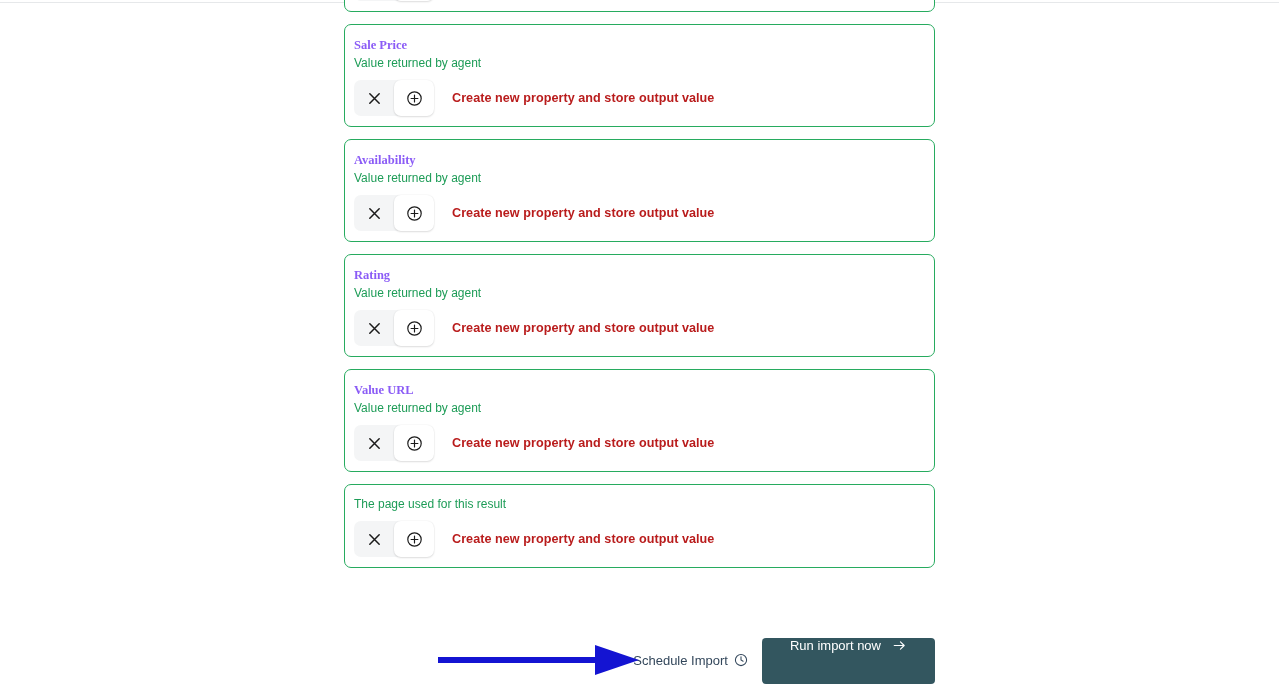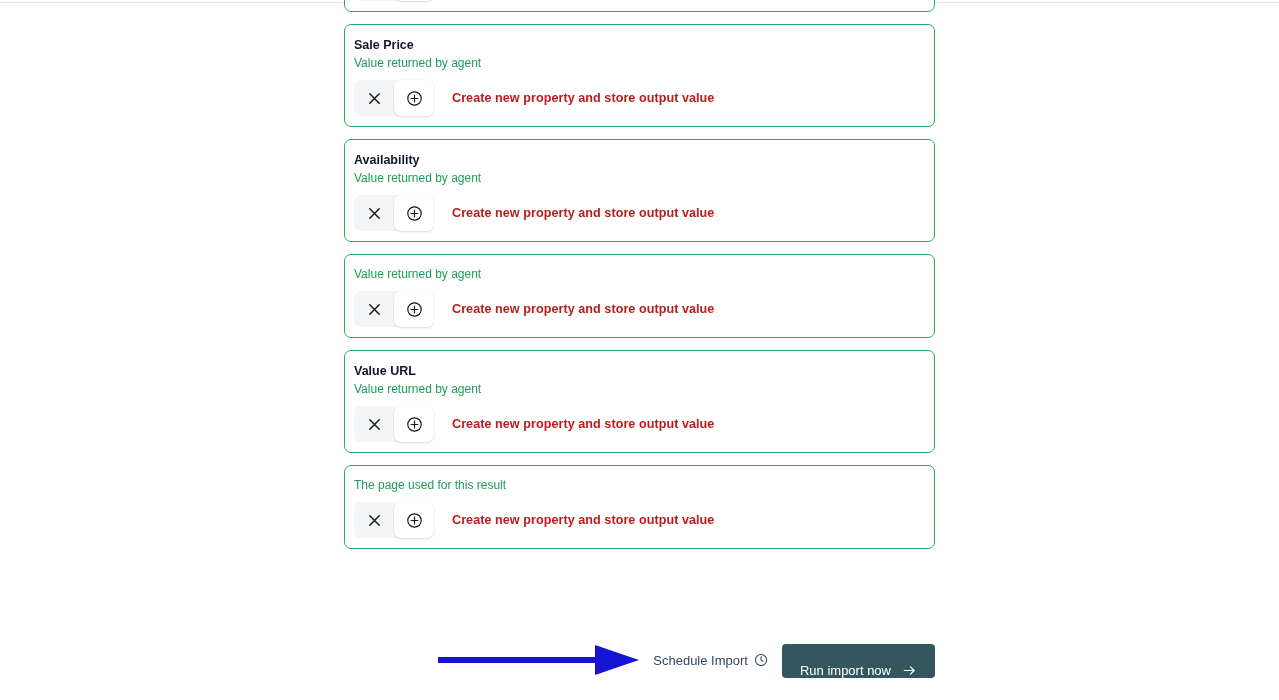--- a/index.html
+++ b/index.html
@@ -47,24 +47,25 @@
     border: 1px solid #27ab5f;
     border-radius: 7px;
     background: #ffffff;
     margin-bottom: 12px;
     padding: 12px 9px 10px 9px;
   }
 
   .prop-card-title {
     font-size: 12.5px;
     font-weight: bold;
-    color: #0f172a;
+    color: #8b5cf6;
     line-height: 16px;
     padding-left: 0px;
     margin-bottom: 3px;
+    font-family: Liberation Serif, serif;
   }
   .prop-card-subtitle {
     font-size: 12px;
     font-weight: normal;
     color: #1d9c57;
     line-height: 15px;
     margin-bottom: 9px;
   }
 
   .action-row {
@@ -132,29 +133,29 @@
     font-size: 13px;
     color: #33475b;
     margin-right: 14px;
     cursor: pointer;
     white-space: nowrap;
   }
   .schedule-import .label { margin-right: 6px; }
 
   .run-import-btn {
     display: flex;
-    align-items: flex-end;
+    align-items: flex-start;
     background: #33565f;
     color: #ffffff;
     font-size: 13px;
     font-weight: normal;
     border: none;
     border-radius: 4px;
-    height: 34px;
-    padding: 0 18px;
+    height: 46px;
+    padding: 0 28px;
     cursor: pointer;
     font-family: "Liberation Sans", sans-serif;
   }
   .run-import-btn .arrow {
     margin-left: 11px;
     display: flex;
     align-items: center;
   }
 
   
@@ -227,20 +228,21 @@
               <circle cx="9" cy="9" r="7.1" stroke="#1b1b1b" stroke-width="1.25" fill="none"></circle>
               <path d="M9 5.4 L9 12.6 M5.4 9 L12.6 9" stroke="#1b1b1b" stroke-width="1.25" stroke-linecap="round"></path>
             </svg>
           </button>
         </div>
         <span class="action-label">Create new property and store output value</span>
       </div>
     </div>
 
     <div class="prop-card">
+      <div class="prop-card-title">Rating</div>
       <div class="prop-card-subtitle">Value returned by agent</div>
       <div class="action-row">
         <div class="icon-group">
           <button class="btn-remove">
             <svg width="15" height="15" viewBox="0 0 16 16" aria-hidden="true">
               <path d="M3 3 L13 13 M13 3 L3 13" stroke="#1b1b1b" stroke-width="1.6" stroke-linecap="round" fill="none"></path>
             </svg>
           </button>
           <button class="btn-add">
             <svg width="17" height="17" viewBox="0 0 18 18" aria-hidden="true">

